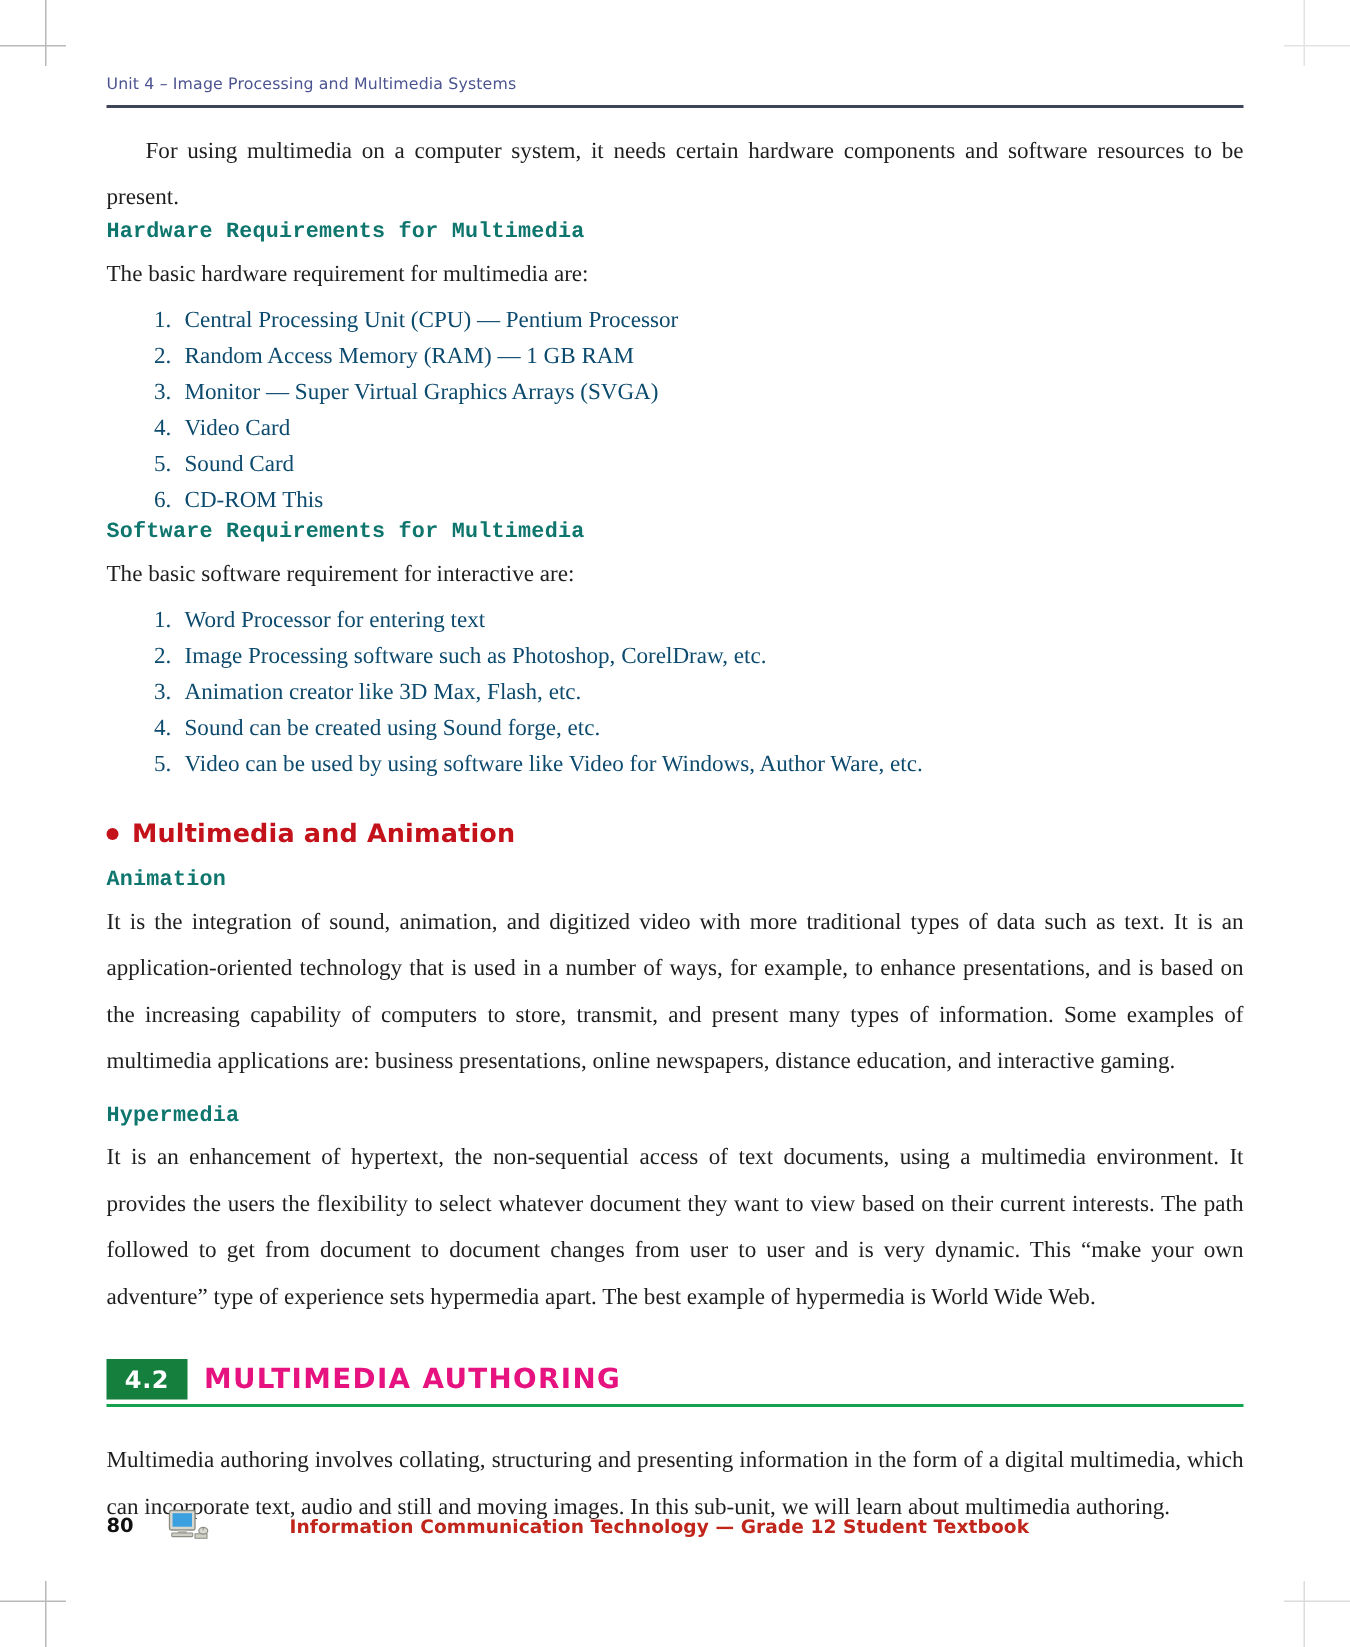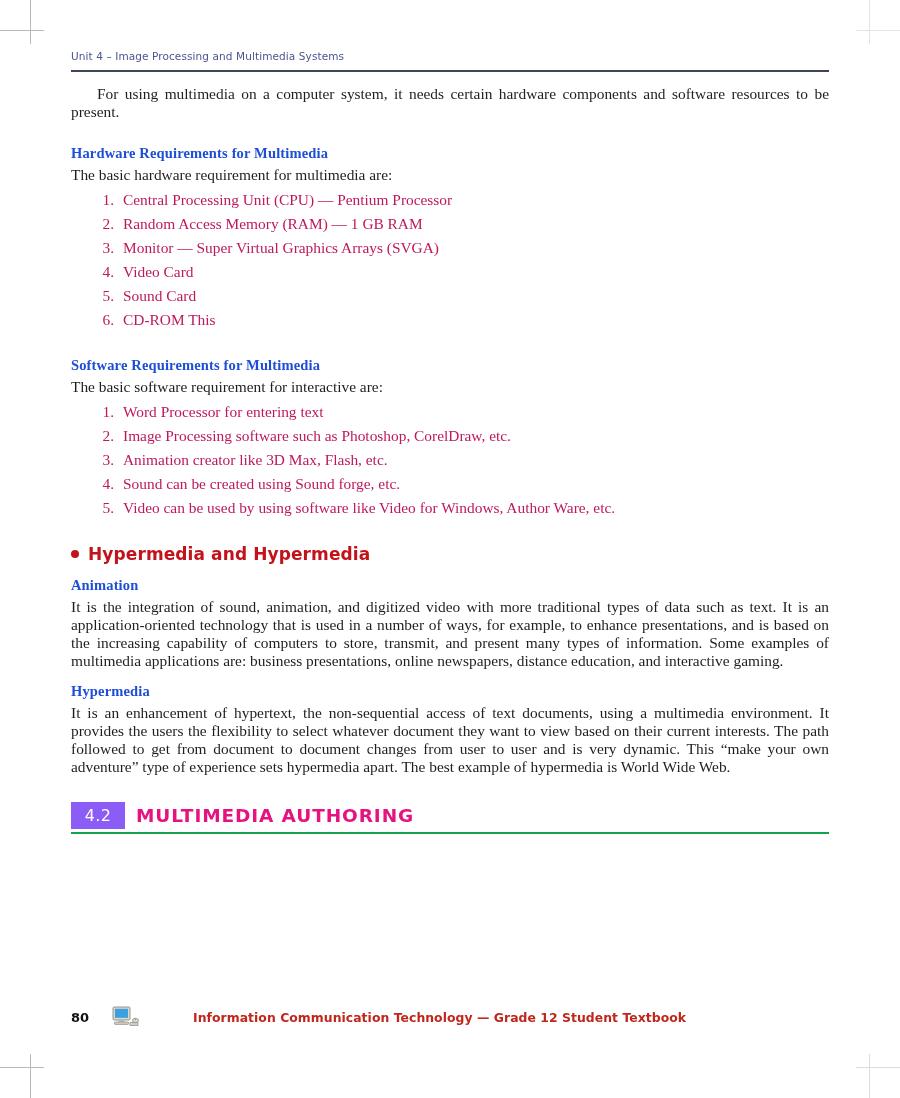--- a/index.html
+++ b/index.html
@@ -79,33 +79,33 @@
   
   .body-col {
     position: absolute;
     top: 85px;
     left: 0;
     width: 758px;
   }
   p.para {
     margin: 0 0 0 0;
     font-size: 15.4px;
-    line-height: 18px;
+    line-height: 31px;
     text-align: justify;
     text-justify: inter-word;
     color: #1e1e1e;
   }
   p.indent { text-indent: 26px; }
 
   h3.sub-green {
-    margin: 24px 0 4px 0;
-    font-family: Liberation Serif, serif;
+    margin: 0 0 4px 0;
+    font-family: Liberation Mono, monospace;
     font-size: 14.5px;
     font-weight: bold;
-    color: #1d4ed8;
+    color: #0f766e;
     letter-spacing: 0.15px;
   }
   h3.sub-green.tight { margin-top: 13px; }
 
   h2.sec-red {
     margin: 24px 0 8px 0;
     font-family: "DejaVu Sans", sans-serif;
     font-size: 17px;
     font-weight: bold;
     color: #c3121a;
@@ -125,39 +125,39 @@
 
   ol.num-list {
     margin: 4px 0 0 0;
     padding: 0 0 0 47px;
     list-style: decimal;
     font-size: 15.4px;
   }
   ol.num-list li {
     line-height: 24.1px;
     padding-left: 5px;
-    color: #be185d;
+    color: #0c4a6e;
   }
 
   
   .section-banner {
     margin-top: 26px;
     position: relative;
     height: 34px;
   }
   .sec-num {
     position: absolute;
     left: 0;
     top: 0;
     width: 54px;
     height: 27px;
-    background: #8b5cf6;
+    background: #15803d;
     color: #ffffff;
     font-family: "DejaVu Sans", sans-serif;
-    font-weight: normal;
+    font-weight: bold;
     font-size: 16px;
     display: flex;
     align-items: center;
     justify-content: center;
     letter-spacing: 0.4px;
   }
   .sec-title {
     position: absolute;
     left: 65px;
     top: 1px;
@@ -255,35 +255,36 @@
     <ol class="num-list">
       <li>Word Processor for entering text</li>
       <li>Image Processing software such as Photoshop, CorelDraw, etc.</li>
       <li>Animation creator like 3D Max, Flash, etc.</li>
       <li>Sound can be created using Sound forge, etc.</li>
       <li>Video can be used by using software like Video for Windows, Author Ware, etc.</li>
     </ol>
 
     <h2 class="sec-red">
       <span class="red-bullet"></span>
-      <span>Hypermedia and Hypermedia</span>
+      <span>Multimedia and Animation</span>
     </h2>
 
     <h3 class="sub-green tight">Animation</h3>
     <p class="para">It is the integration of sound, animation, and digitized video with more traditional types of data such as text. It is an application-oriented technology that is used in a number of ways, for example, to enhance presentations, and is based on the increasing capability of computers to store, transmit, and present many types of information. Some examples of multimedia applications are: business presentations, online newspapers, distance education, and interactive gaming.</p>
 
     <h3 class="sub-green tight">Hypermedia</h3>
     <p class="para">It is an enhancement of hypertext, the non-sequential access of text documents, using a multimedia environment. It provides the users the flexibility to select whatever document they want to view based on their current interests. The path followed to get from document to document changes from user to user and is very dynamic. This “make your own adventure” type of experience sets hypermedia apart. The best example of hypermedia is World Wide Web.</p>
 
     <div class="section-banner">
       <div class="sec-num">4.2</div>
       <div class="sec-title">MULTIMEDIA AUTHORING</div>
       <div class="sec-rule"></div>
     </div>
 
+    <p class="para" style="margin-top:18px">Multimedia authoring involves collating, structuring and presenting information in the form of a digital multimedia, which can incorporate text, audio and still and moving images. In this sub-unit, we will learn about multimedia authoring.</p>
 
   </div>
 
   <div class="footer">
     <div class="folio">80</div>
     <svg class="pc-icon" viewBox="0 0 30 22">
       <rect x="2" y="1" width="17" height="13" rx="1.2" fill="#d8d8d0" stroke="#8c8c84" stroke-width="0.9"></rect>
       <rect x="4" y="2.8" width="13" height="9" fill="#3aa0e0"></rect>
       <rect x="7.5" y="14" width="6" height="2" fill="#bdbdb4"></rect>
       <rect x="3.5" y="16" width="14" height="2.4" rx="0.6" fill="#cfcfc6" stroke="#8c8c84" stroke-width="0.7"></rect>

